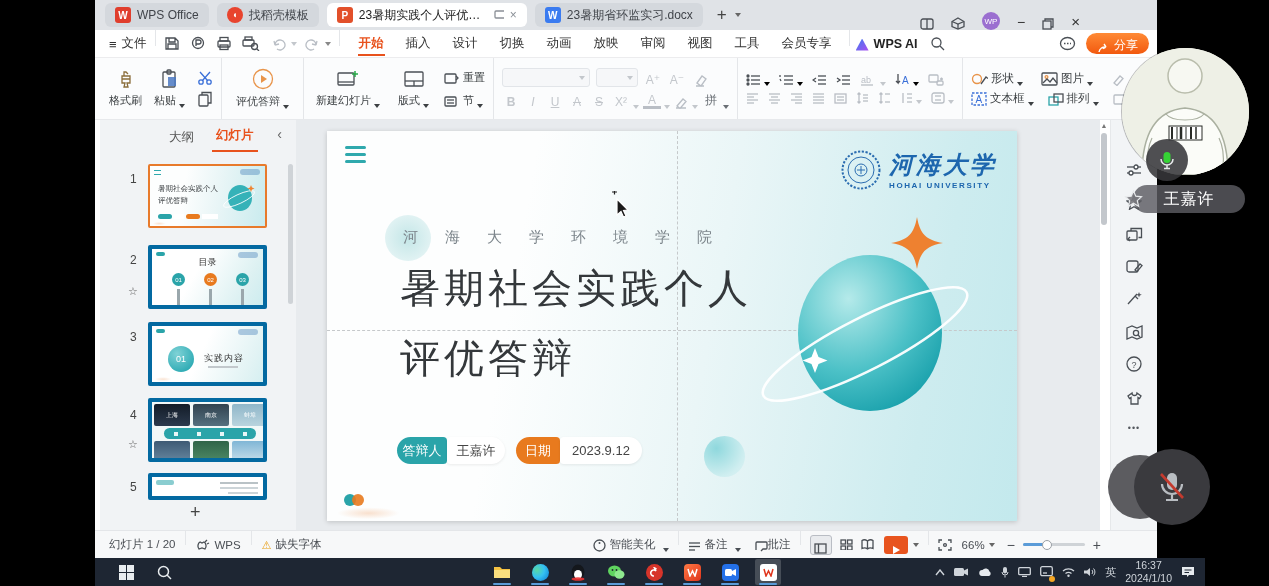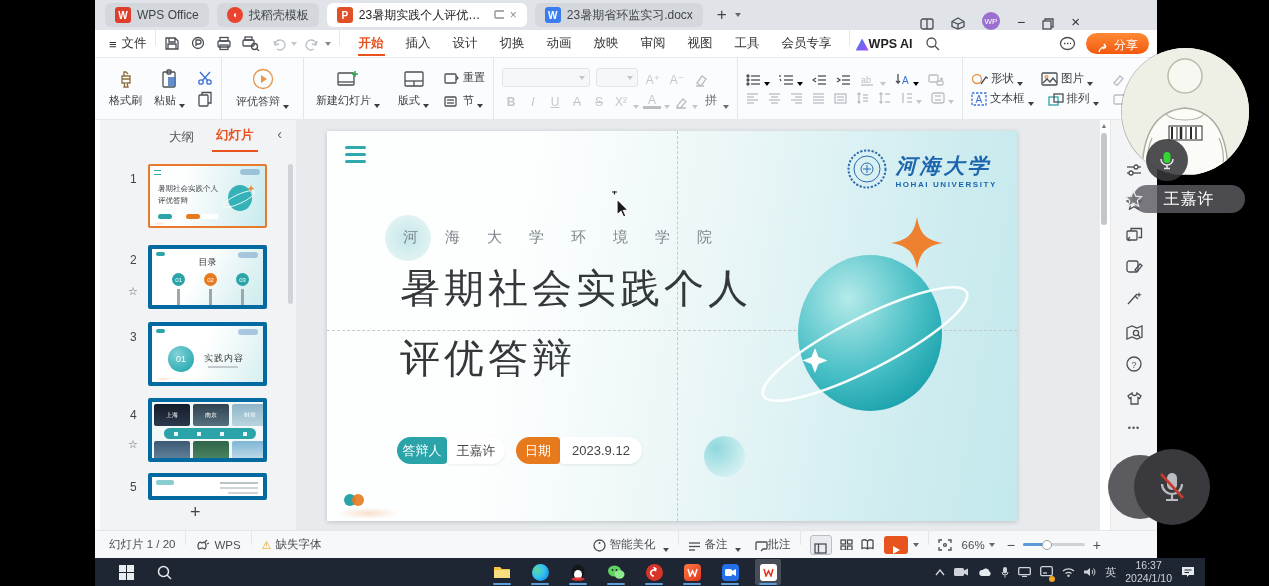--- a/index.html
+++ b/index.html
@@ -145,21 +145,21 @@
       <span class="mi">插入</span>
       <span class="mi">设计</span>
       <span class="mi">切换</span>
       <span class="mi">动画</span>
       <span class="mi">放映</span>
       <span class="mi">审阅</span>
       <span class="mi">视图</span>
       <span class="mi">工具</span>
       <span class="mi">会员专享</span>
       <div class="vd" style="margin:0 6px;height:16px;"></div>
-      <span class="F" style="font-weight:bold;color:#222;">
+      <span class="F" style="gap:5px;font-weight:bold;color:#222;">
         <span style="width:13px;height:12px;background:linear-gradient(135deg,#3a7bf0,#b04df0);clip-path:polygon(50% 0,100% 100%,0 100%);"></span>
         <span>WPS AI</span>
       </span>
       <svg width="15" height="15" style="margin-left:12px">
           <circle cx="6.5" cy="6.5" r="4.5" class="sico"></circle>
           <line x1="10" y1="10" x2="14" y2="14" class="sico"></line>
         </svg>
       <div style="flex:1"></div>
       <svg width="17" height="15" style="margin-right:10px">
           <ellipse cx="8.5" cy="7.5" rx="7" ry="6" class="sico"></ellipse>
@@ -603,21 +603,21 @@
       </div>
 
       <div class="A F" style="right:20px;top:18px;gap:8px;">
         <svg width="40" height="40">
           <circle cx="20" cy="20" r="18.5" fill="none" stroke="#2a6cb0" stroke-width="2" stroke-dasharray="2.2 1.6"></circle>
           <circle cx="20" cy="20" r="13" fill="none" stroke="#2a6cb0" stroke-width="1"></circle>
           <circle cx="20" cy="20" r="6" fill="none" stroke="#2a6cb0" stroke-width="1"></circle>
           <path d="M16,20 h8 M20,16 v8" stroke="#2a6cb0" stroke-width="1"></path>
         </svg>
         <div>
-          <div style="font-family:'Liberation Serif',serif;font-style:italic;font-weight:bold;color:#1d66ae;font-size:21px;letter-spacing:3px;">河海大学</div>
+          <div style="font-family:'Liberation Serif',serif;font-style:italic;font-weight:bold;color:#1d66ae;font-size:24px;letter-spacing:3px;">河海大学</div>
           <div style="color:#1d66ae;font-size:8px;letter-spacing:1.6px;font-weight:bold;">HOHAI UNIVERSITY</div>
         </div>
       </div>
 
       <div class="A" style="left:58px;top:84px;width:46px;height:46px;border-radius:50%;background:radial-gradient(circle,rgba(47,169,173,.28),rgba(47,169,173,.08));"></div>
       <div class="A" style="left:76px;top:97px;font-size:15px;letter-spacing:27px;color:#7d868c;font-family:'Liberation Serif',serif;">河海大学环境学院</div>
 
       <div class="A" style="left:73px;top:130px;font-size:40px;letter-spacing:4px;color:#34383b;font-family:'Liberation Serif','DejaVu Serif',serif;">暑期社会实践个人</div>
       <div class="A" style="left:73px;top:200px;font-size:40px;letter-spacing:4px;color:#34383b;font-family:'Liberation Serif','DejaVu Serif',serif;">评优答辩</div>
 

